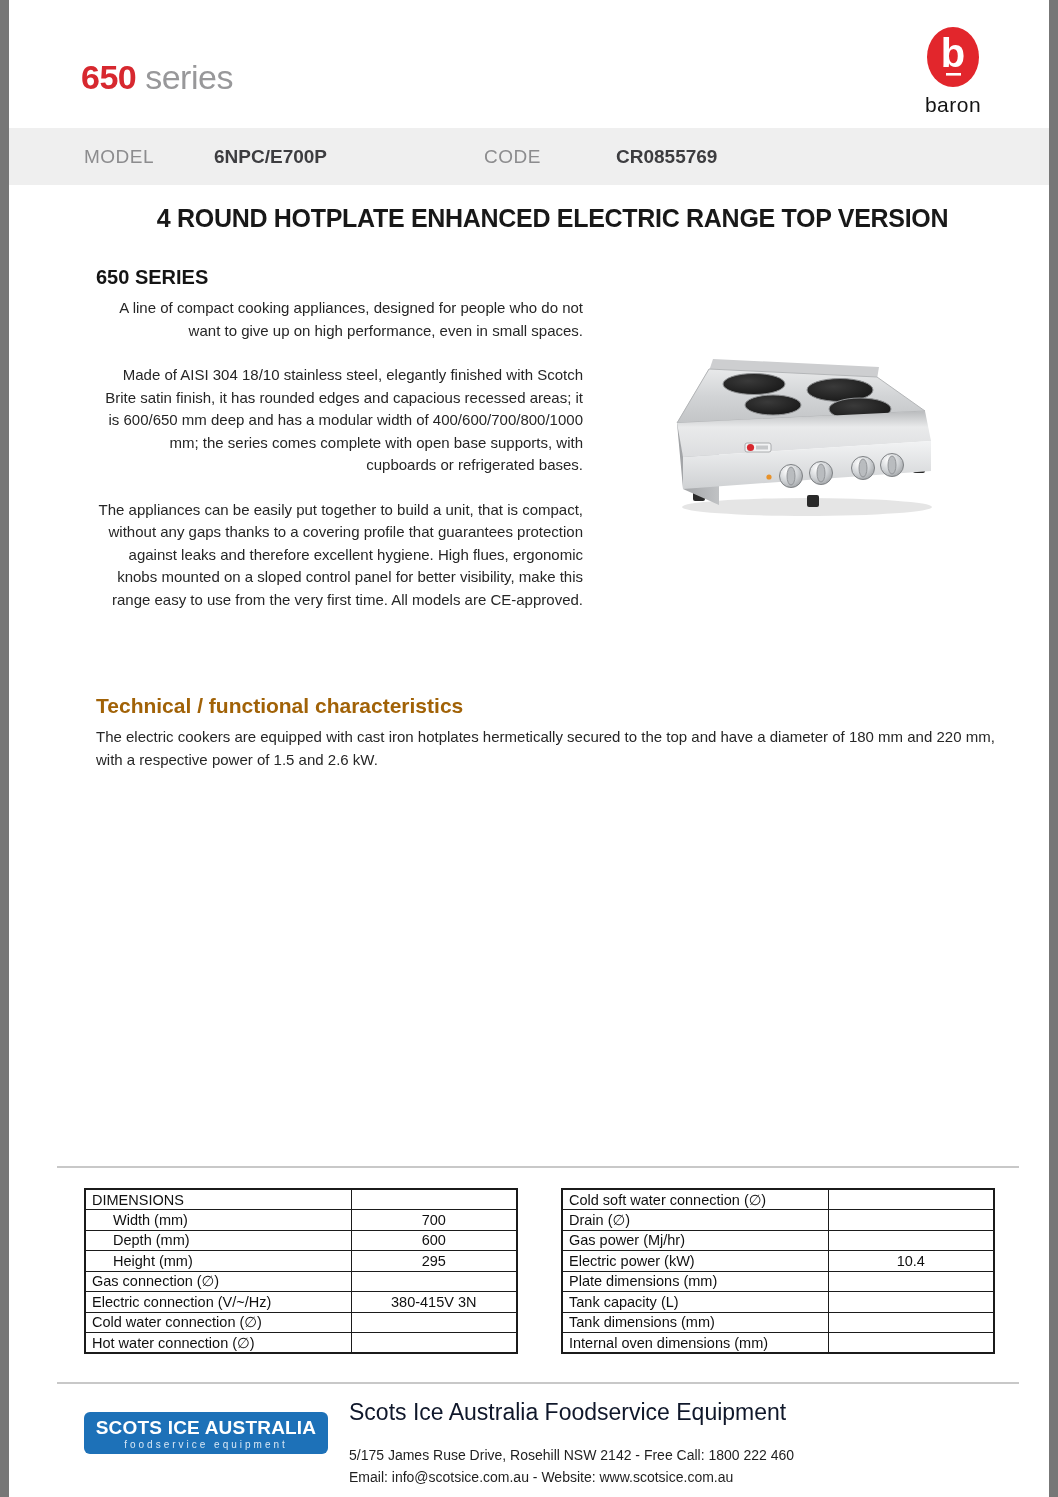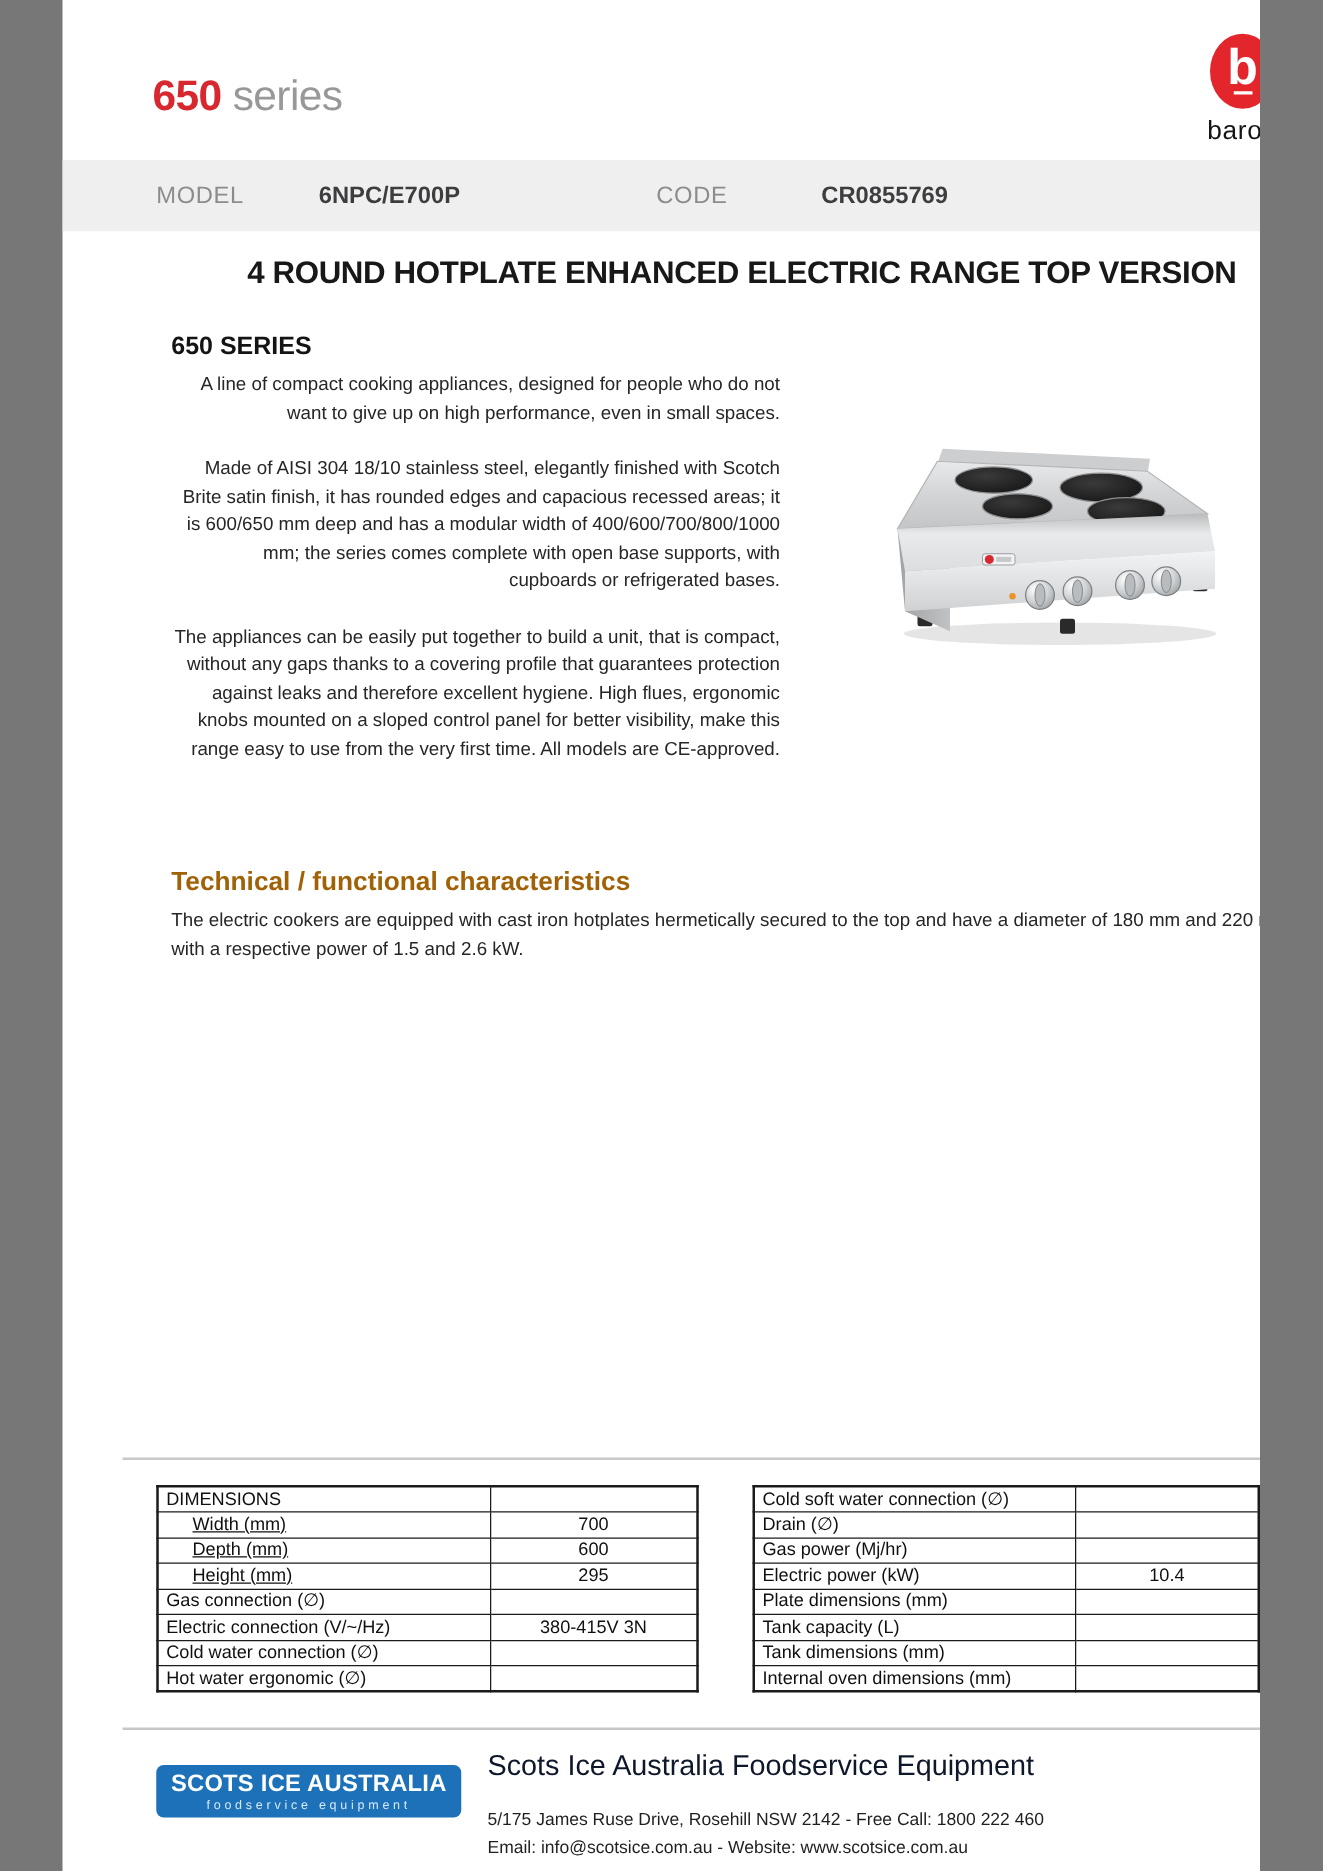--- a/index.html
+++ b/index.html
@@ -3,21 +3,21 @@
 <meta charset="utf-8">
 <style>
   :root{
     --accent-red:#d7282f; --logo-red:#e2262c; --series-gray:#98989a;
     --label-gray:#8c8c8e; --bar-bg:#efefef; --rule-gray:#c8c8c8;
     --footer-blue:#1d71b8; --text-dark:#1d1d1b;
   }
   *{margin:0;padding:0;box-sizing:border-box;}
   html,body{background:#777;}
   .page{
-    position:relative;width:958px;height:1497px;margin:0 auto;
+    position:relative;width:1040px;height:1497px;margin:0 auto;
     background:#ffffff;overflow:hidden;
     font-family:"Liberation Sans","DejaVu Sans",sans-serif;
     color:var(--text-dark);
   }
   
   .brand-title{position:absolute;left:72px;top:58px;font-size:34px;letter-spacing:-0.5px;}
   .brand-title .num{color:var(--accent-red);font-weight:700;}
   .brand-title .word{color:var(--series-gray);font-weight:500;}
   .baron-logo{position:absolute;left:906px;top:26px;width:76px;text-align:center;}
   .baron-logo svg{display:block;margin:0 auto;}
@@ -45,21 +45,21 @@
   .rule{position:absolute;left:48px;width:962px;height:2px;background:var(--rule-gray);}
   .rule-1{top:1166px;} .rule-2{top:1382px;}
   
   .spec-table{position:absolute;top:1188px;border-collapse:collapse;table-layout:fixed;
     border:2px solid #1b1b1b;}
   .spec-table.left{left:75px;} .spec-table.right{left:552px;}
   .spec-table td{border:1px solid #1b1b1b;height:20.5px;font-size:14.5px;color:#101010;
     padding:0 6px;overflow:hidden;white-space:nowrap;}
   .spec-table td.lbl{width:266px;}
   .spec-table td.val{width:166px;text-align:center;}
-  .spec-table td.ind{padding-left:27px;text-decoration:underline;}
+  .spec-table td.ind{padding-left:27px;}
   
   .footer-logo{position:absolute;left:75px;top:1412px;width:244px;height:42px;
     background:var(--footer-blue);border-radius:6px;text-align:center;color:#fff;}
   .footer-logo .l1{font-size:19px;font-weight:700;letter-spacing:0.2px;margin-top:5px;}
   .footer-logo .l2{font-size:10px;letter-spacing:3px;color:#d9e8f5;margin-top:0px;}
   .footer-text{position:absolute;left:340px;top:1399px;color:#2a2a2a;}
   .footer-text .company{font-size:23px;color:#0f172a;margin-bottom:18px;}
   .footer-text .line{font-size:14px;color:#1f1f1f;line-height:22px;}
 </style>
 </head>
@@ -199,21 +199,21 @@
         </tr>
         <tr>
           <td class="lbl">Electric connection (V/~/Hz)</td>
           <td class="val">380-415V 3N</td>
         </tr>
         <tr>
           <td class="lbl">Cold water connection (∅)</td>
           <td class="val"></td>
         </tr>
         <tr>
-          <td class="lbl">Hot water ergonomic (∅)</td>
+          <td class="lbl">Hot water connection (∅)</td>
           <td class="val"></td>
         </tr>
       </tbody>
   </table>
   <table class="spec-table right">
     <tbody>
         <tr>
           <td class="lbl">Cold soft water connection (∅)</td>
           <td class="val"></td>
         </tr>

